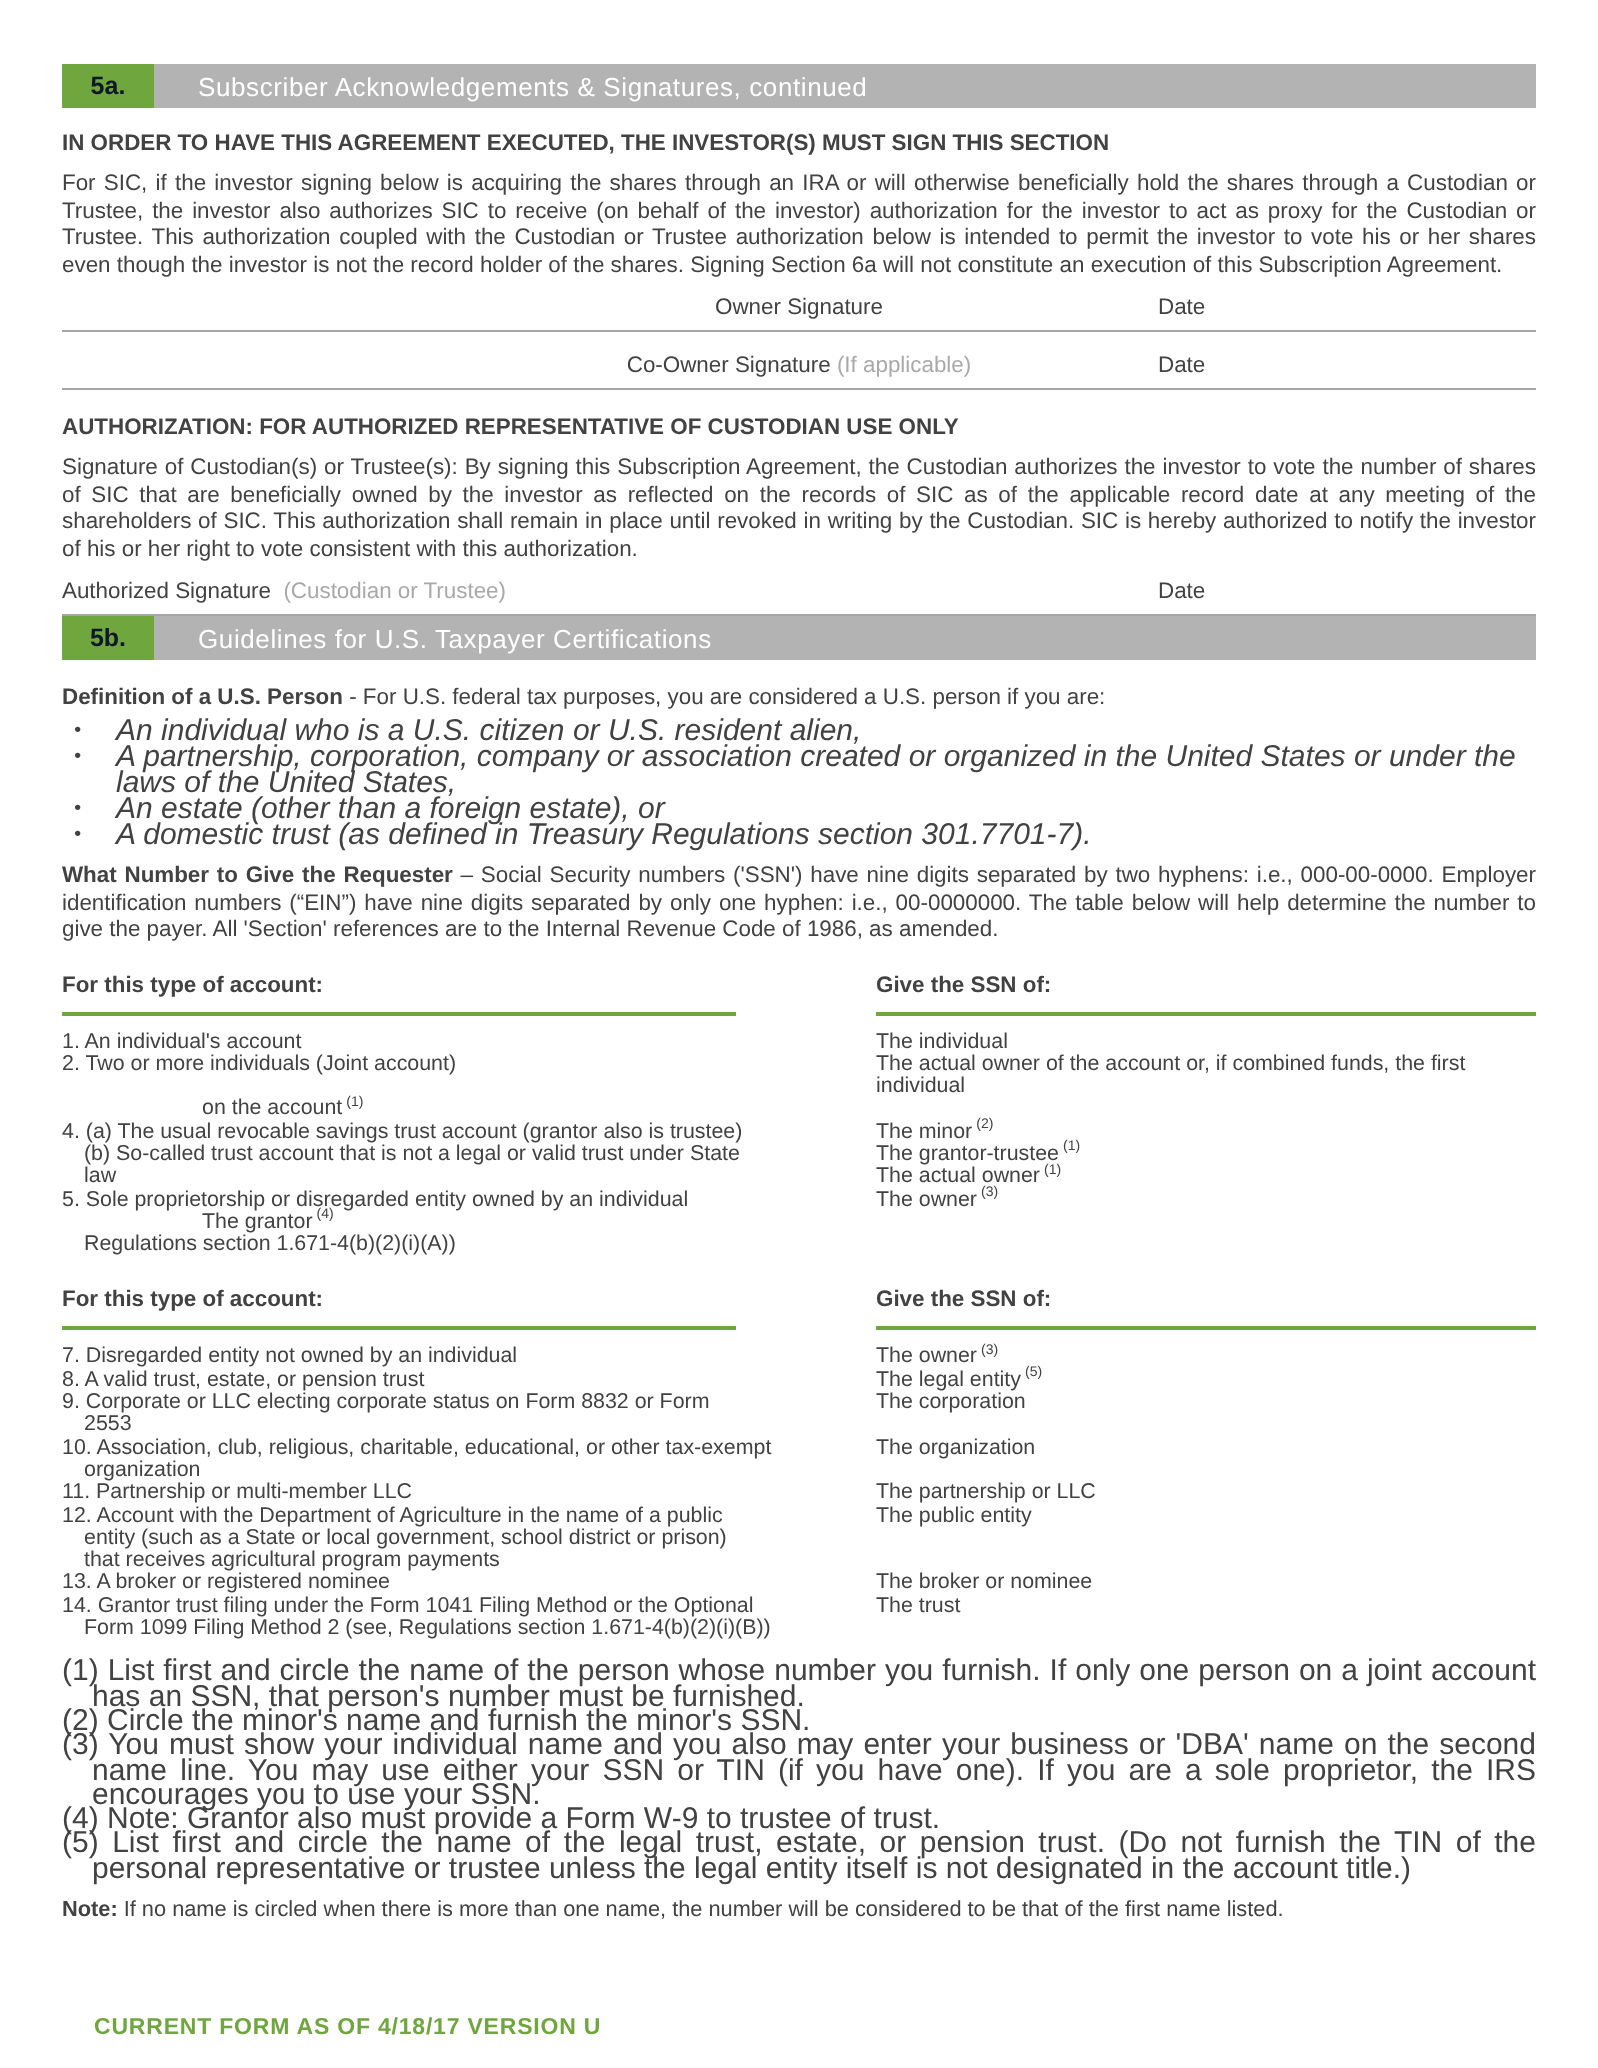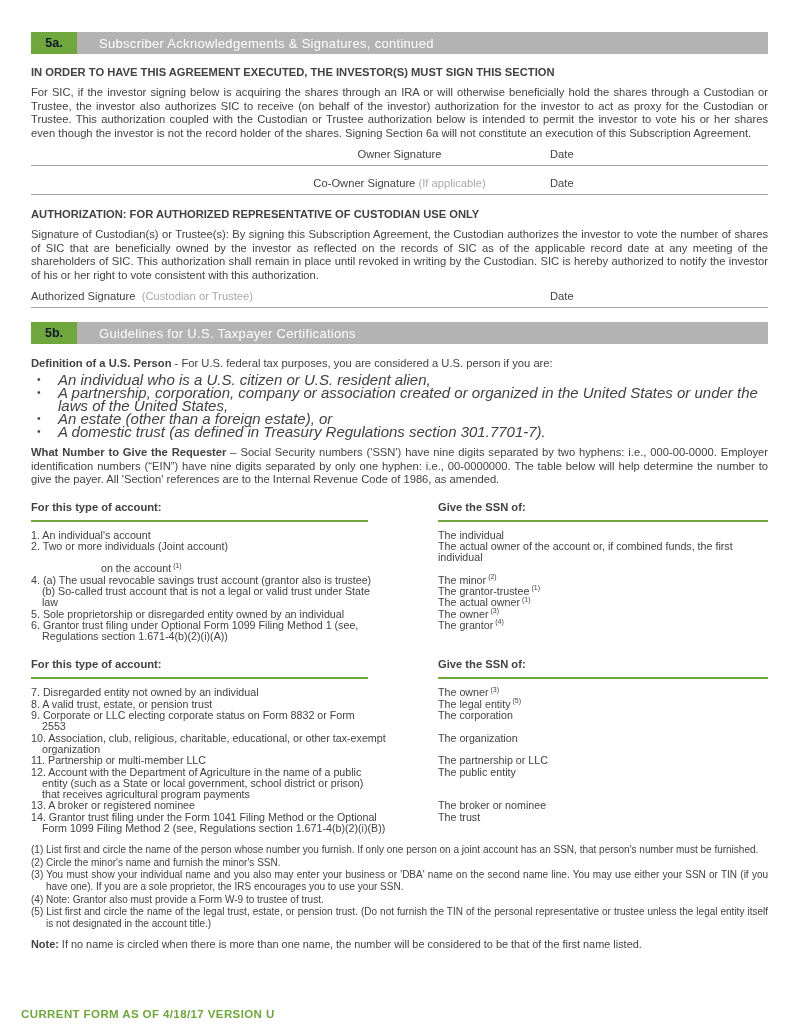--- a/index.html
+++ b/index.html
@@ -9,21 +9,21 @@
     width: 799px; height: 1034px;
     background: #ffffff;
     padding: 0 31px;
     overflow: hidden;
     font-family: "Liberation Sans", sans-serif;
     color: #424242;
   }
   
   .section-bar { display: flex; height: 22px; }
   .bar-5a { margin-top: 32px; }
-  .bar-5b { margin-top: 14px; }
+  .bar-5b { }
   .sec-num {
     width: 46px; flex: none;
     background: #6FA63E; color: #0f172a;
     font-size: 12.5px; font-weight: bold;
     display: flex; align-items: center; justify-content: center;
   }
   .sec-title {
     flex: 1; background: #B3B3B3; color: #ffffff;
     font-size: 13px; letter-spacing: 0.3px;
     display: flex; align-items: center; padding-left: 22px;
@@ -34,21 +34,21 @@
   .body-p { font-size: 11.2px; line-height: 13.5px; text-align: justify; margin: 8px 0 0; }
   
   .sig-rows { margin-top: 8px; text-align: center; }
   .sig-row {
     position: relative; border-bottom: 1px solid #A6A6A6;
     font-size: 11.2px; line-height: 13px; padding-bottom: 4px;
   }
   .sig-row + .sig-row { margin-top: 11px; }
   .auth-sig { margin-top: 8px; }
   .sig-note { color: #A9A9A9; }
-  .sig-date { position: absolute; left: 519px; bottom: 4px; }
+  .sig-date { position: absolute; left: 548px; bottom: 4px; }
   
   .def-line { font-size: 11.2px; margin: 13px 0 0; }
   .bullets { list-style: none; margin: 4px 0 0; padding: 0; }
   .bullets li {
     position: relative; padding-left: 27px;
     font-size: 15px; line-height: 13px; font-style: italic;
   }
   .bullets li::before { content: "•"; position: absolute; left: 6px; font-size: 10px; }
   
   .ssn-table { margin-top: 10px; }
@@ -58,28 +58,28 @@
   .t-left.ind { padding-left: 11px; }
   .t-right { flex: 1; margin-left: 70px; white-space: nowrap; }
   .th { border-bottom: 2px solid #6FA63E; padding-bottom: 5px; }
   .th-label { font-size: 11.2px; font-weight: bold; }
   .t-rows { margin-top: 8px; }
   .t-row { display: flex; font-size: 10.7px; line-height: 11.3px; min-height: 11.3px; }
   sup.ref { font-size: 7px; vertical-align: super; margin-left: 2px; line-height: 0; }
   
   .footnotes { margin-top: 10px; }
   .fn {
-    font-size: 10px; line-height: 12.3px;
+    font-size: 15px; line-height: 12.3px;
     padding-left: 15px; text-indent: -15px;
     text-align: justify;
   }
   .note-line { font-size: 10.9px; line-height: 12.3px; margin: 8px 0 0; }
   
   .footer {
-    position: absolute; left: 21px; bottom: 14px;
+    position: absolute; left: 47px; bottom: 14px;
     color: #6FA63E; font-weight: bold; font-size: 11.5px; letter-spacing: 0.4px;
   }
   b { font-weight: bold; }
 </style>
 </head>
 <body>
 
 <div class="page">
 
   <div class="section-bar bar-5a">
@@ -153,21 +153,20 @@
         </div>
         <div class="t-row">
           <div class="t-left ind">law</div>
           <div class="t-right">The actual owner<sup class="ref">(1)</sup></div>
         </div>
         <div class="t-row">
           <div class="t-left">5. Sole proprietorship or disregarded entity owned by an individual</div>
           <div class="t-right">The owner<sup class="ref">(3)</sup></div>
         </div>
         <div class="t-row">
-          <div class="t-left">6. Grantor trust filing under Optional Form 1099 Filing Method 1 (see,</div>
           <div class="t-right">The grantor<sup class="ref">(4)</sup></div>
         </div>
         <div class="t-row">
           <div class="t-left ind">Regulations section 1.671-4(b)(2)(i)(A))</div>
           <div class="t-right"></div>
         </div>
       </div>
   </div>
 
   <div class="ssn-table">

